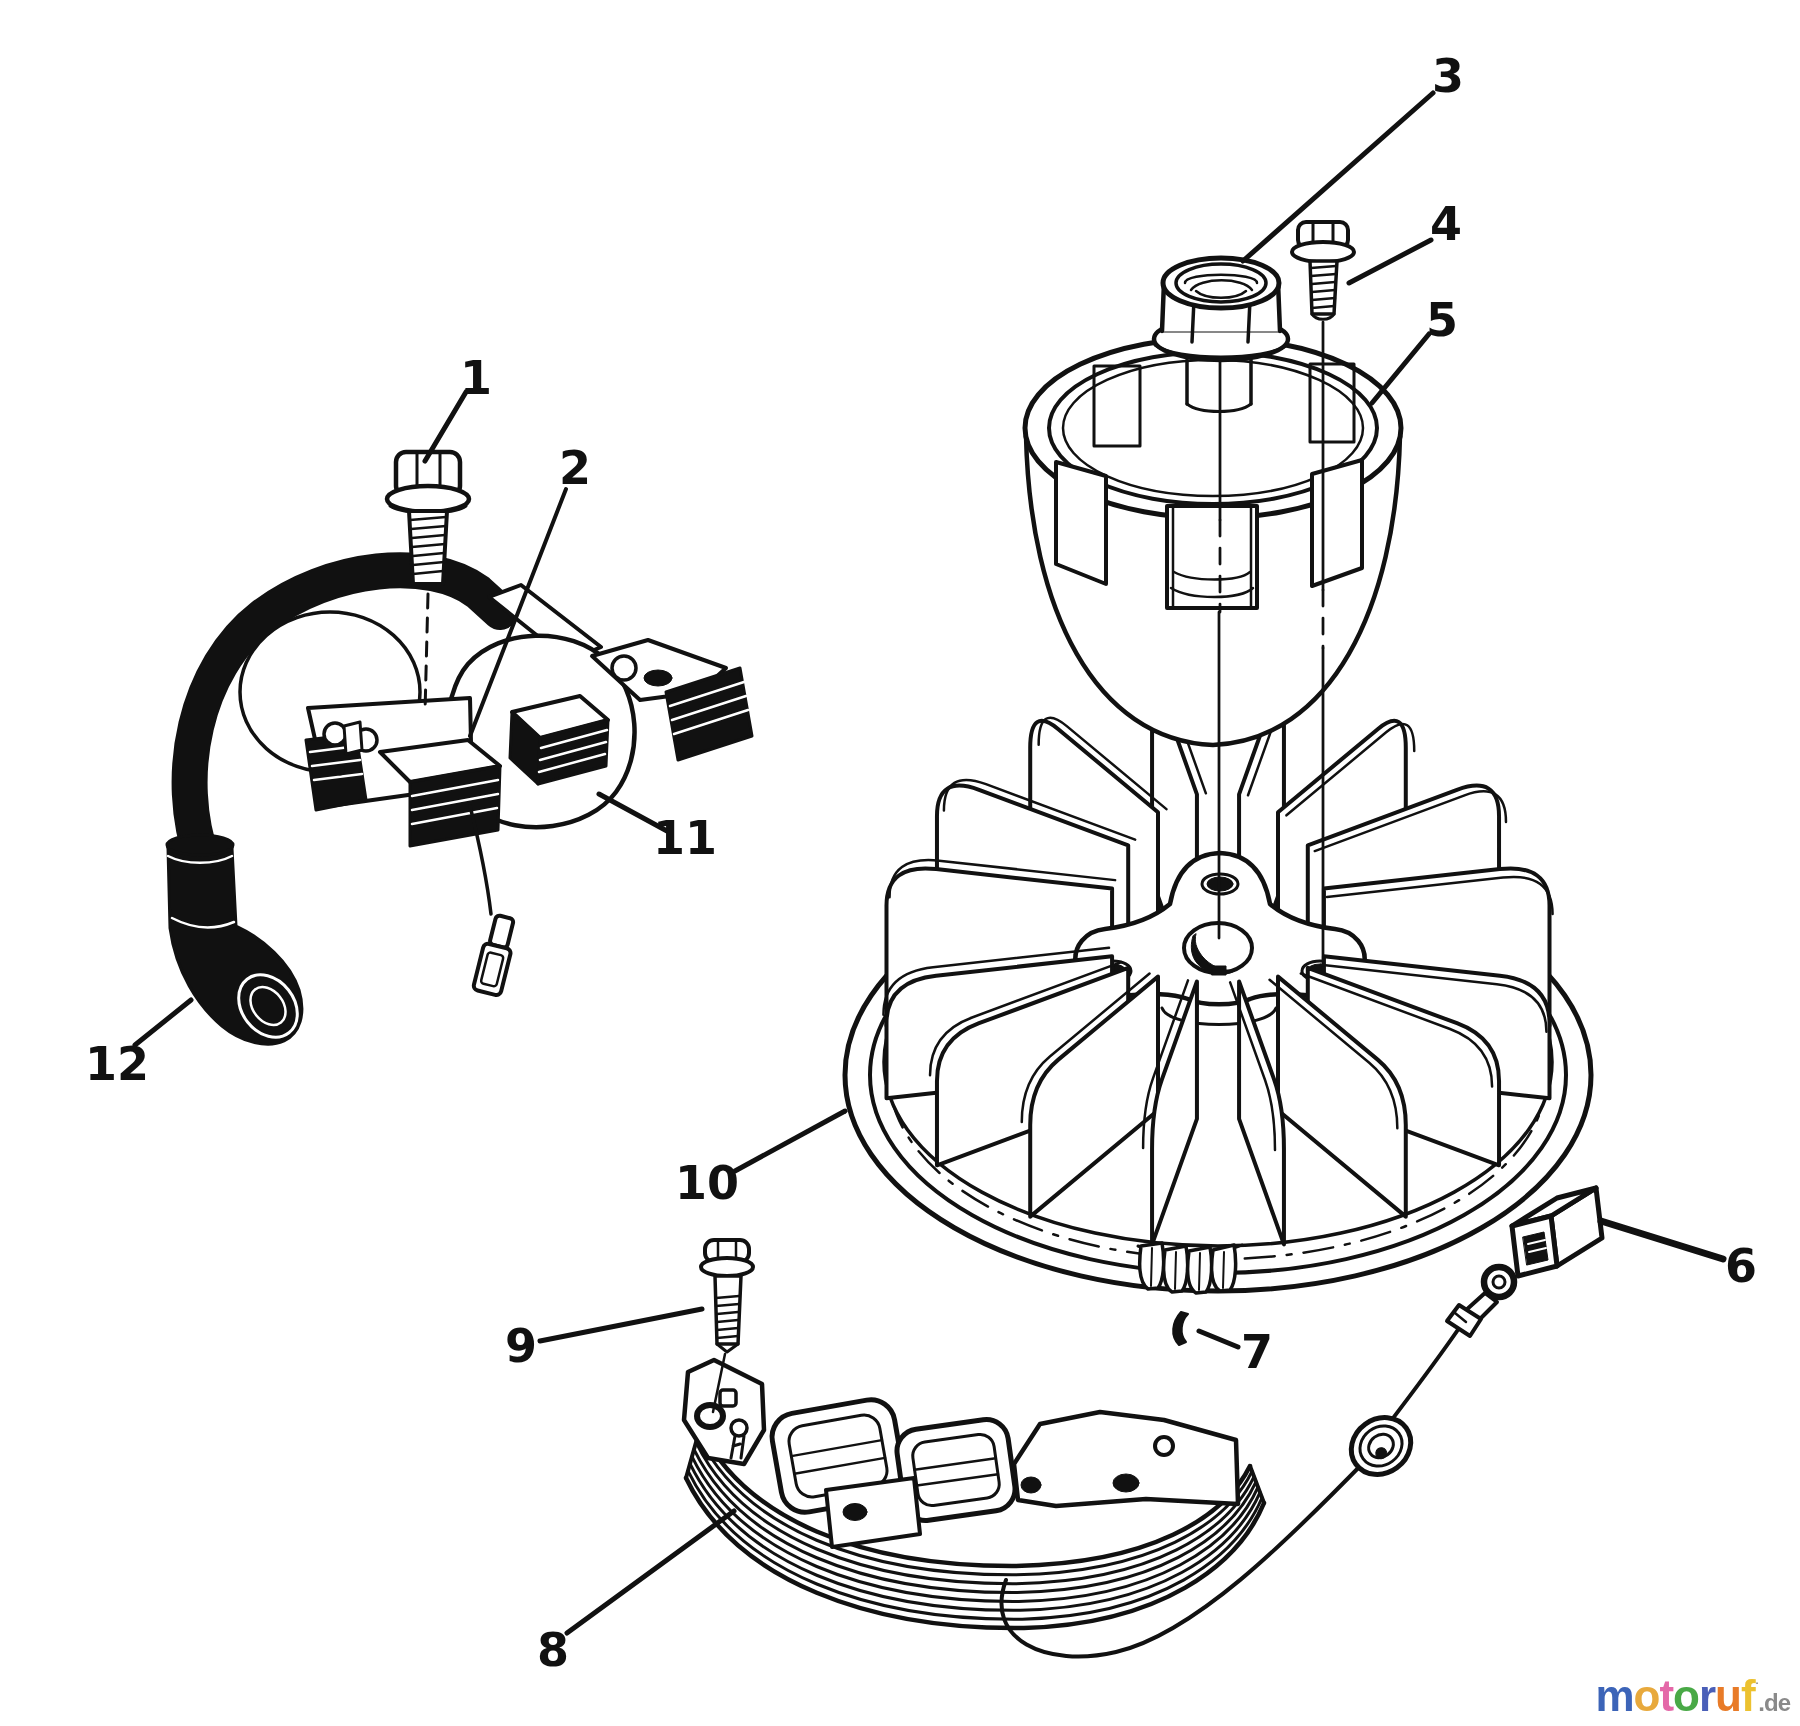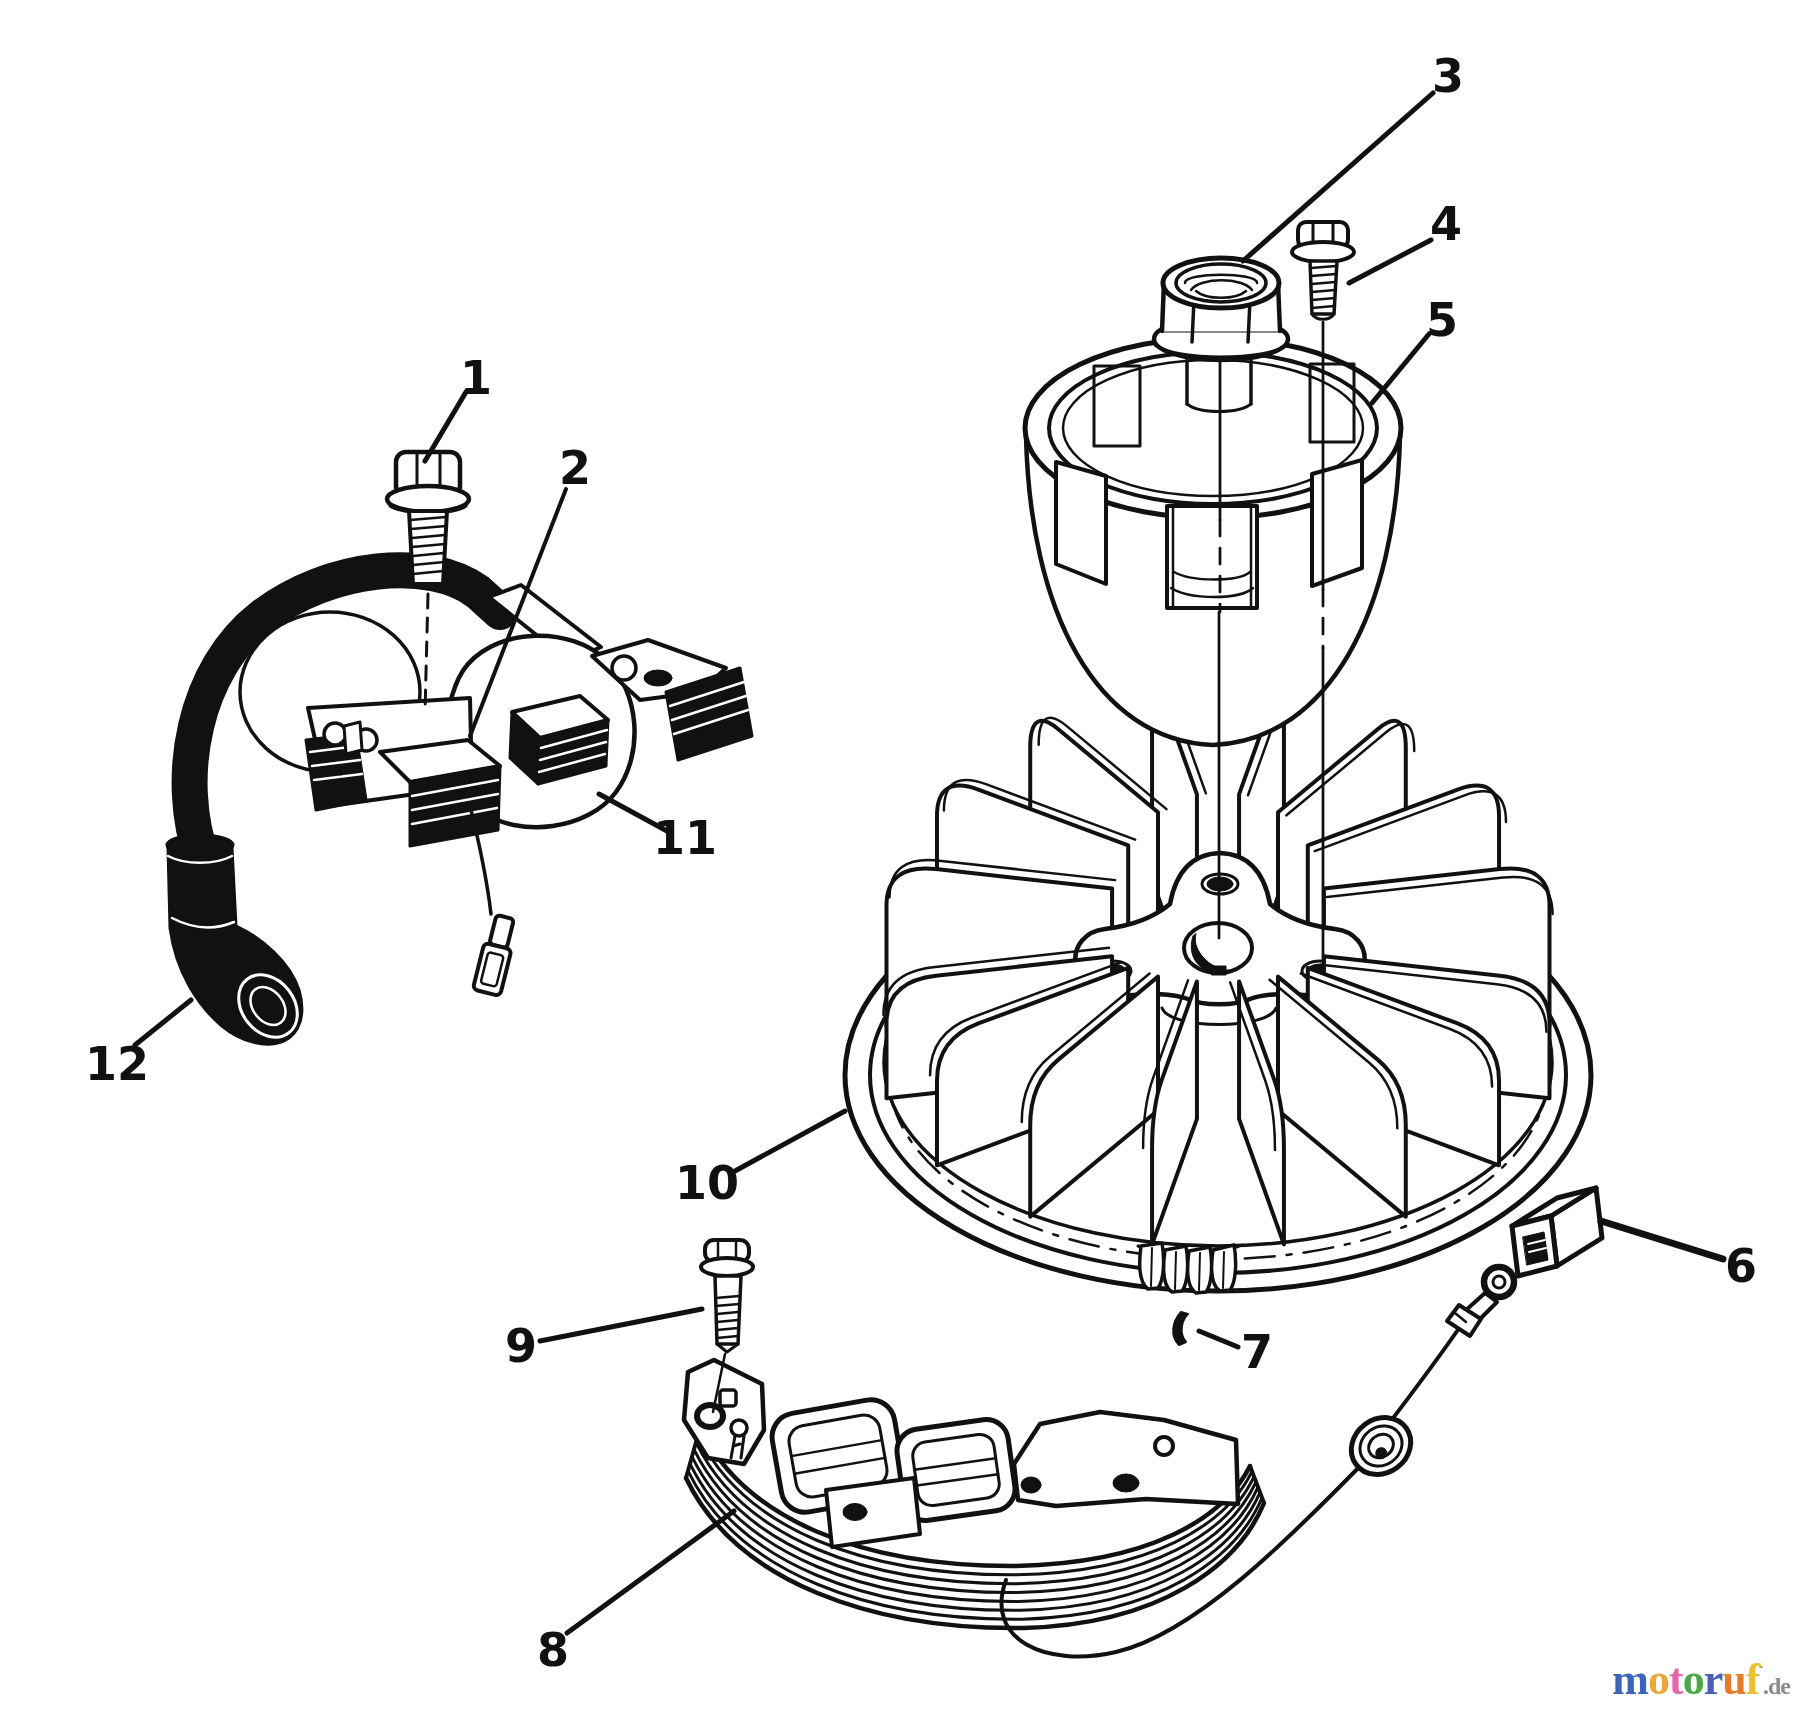--- a/index.html
+++ b/index.html
@@ -1,21 +1,21 @@
 <!DOCTYPE html>
 <html><head>
 <meta charset="utf-8">
 <style>
   html,body{margin:0;padding:0;background:#fff;}
   .page{position:relative;width:1800px;height:1726px;background:#ffffff;overflow:hidden;
         font-family:"Liberation Sans",sans-serif;}
   svg text.callout{font-family:"DejaVu Sans","Liberation Sans",sans-serif;font-weight:700;
         font-size:46px;fill:#111;}
-  .watermark{position:absolute;right:10px;bottom:24px;
-        font-family:Liberation Serif, serif;font-weight:700;
+  .watermark{position:absolute;right:10px;bottom:8px;
+        font-family:Liberation Sans, sans-serif;font-weight:700;
         font-size:44px;letter-spacing:-1px;line-height:1;white-space:nowrap;}
   .watermark .suffix{font-size:24px;font-weight:700;}
   .watermark .tm{font-size:14px;vertical-align:18px;}
 </style>
 </head>
 <body>
 
 <div class="page">
 <svg id="diagram" width="1800" height="1726" viewBox="0 0 1800 1726" fill="none" stroke-linecap="round" stroke-linejoin="round">
 

